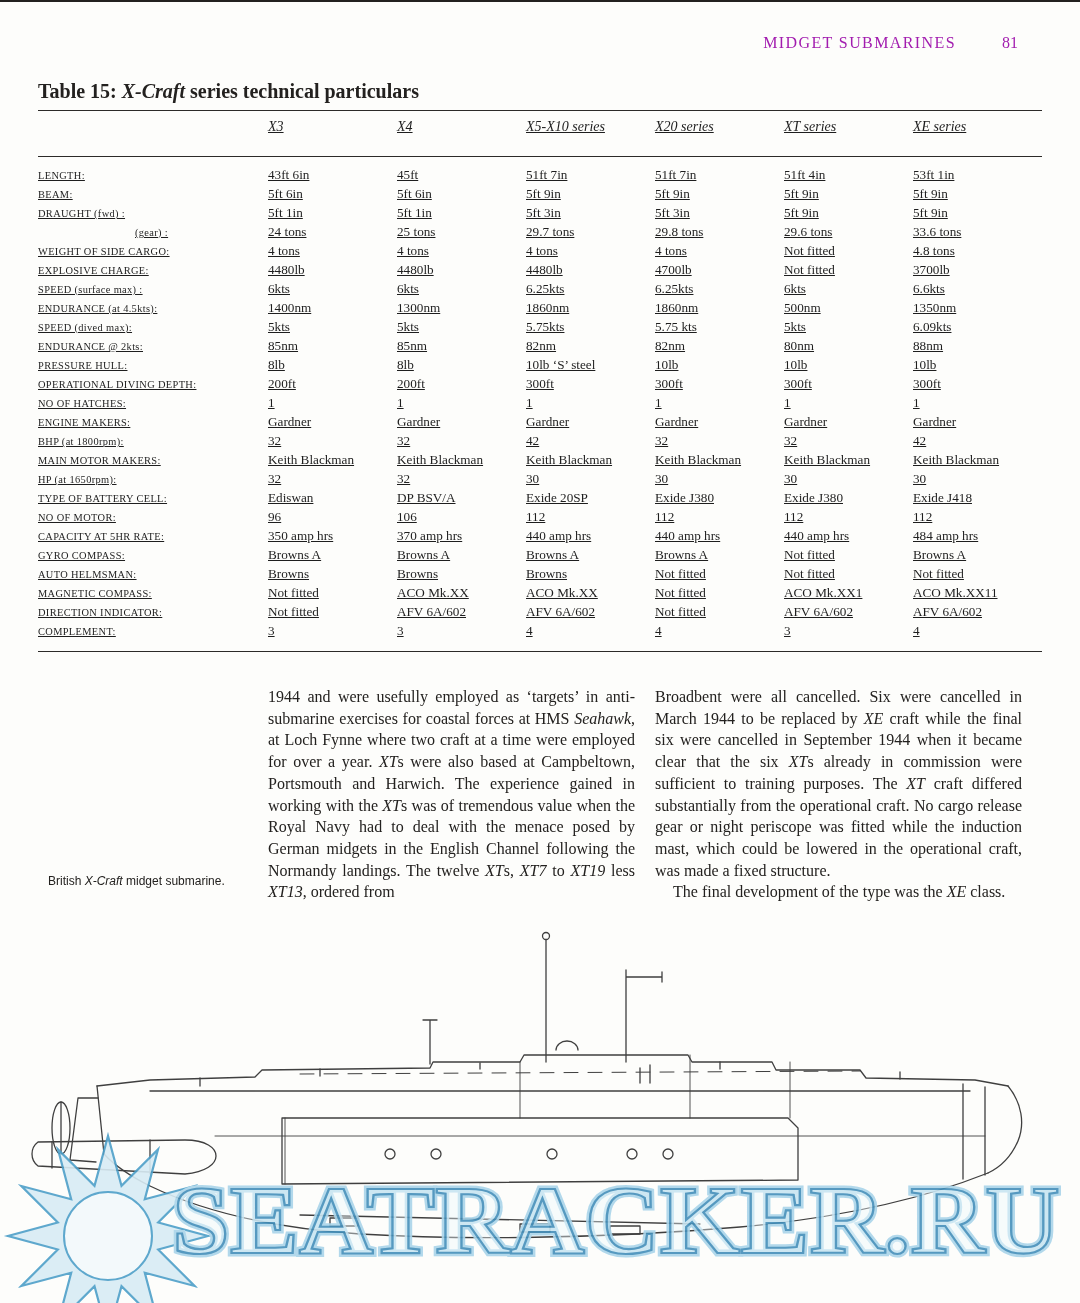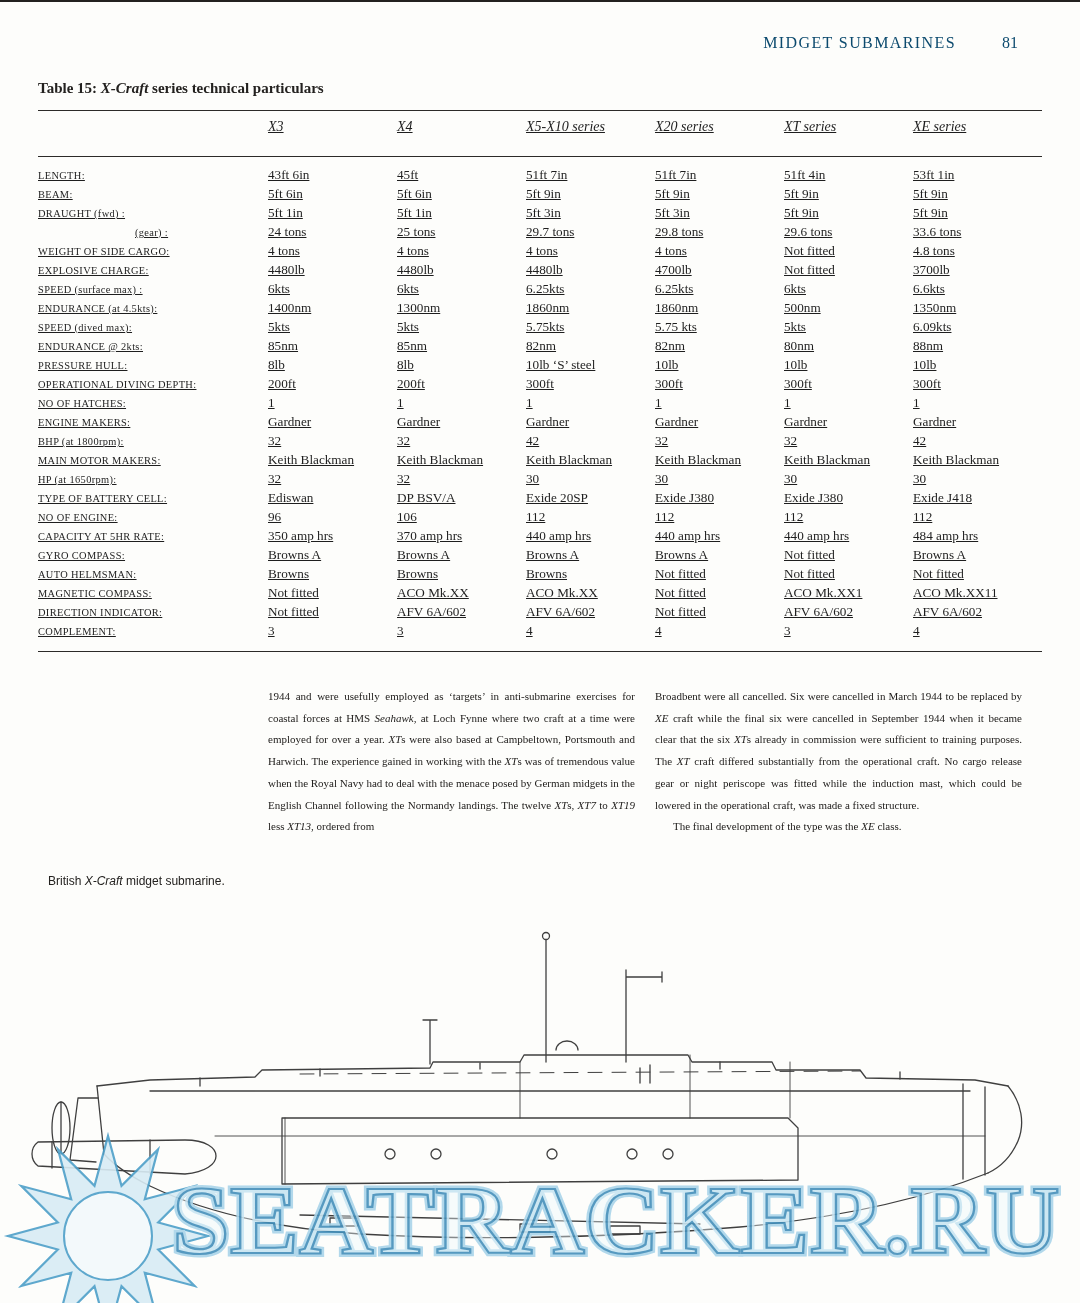--- a/index.html
+++ b/index.html
@@ -2,41 +2,41 @@
 <html><head>
 <meta charset="utf-8">
 <style>
   html,body{margin:0;padding:0;background:#ffffff;}
   .page{position:relative;width:1080px;height:1303px;background:#fdfdfb;color:#1e1e1e;
         font-family:"Liberation Serif",serif;overflow:hidden;}
   .scan-top{position:absolute;top:0;left:0;width:100%;height:2px;background:#23211f;}
 
   
   .running-head{position:absolute;top:34px;right:62px;display:flex;gap:46px;
-                font-size:16px;letter-spacing:1.4px;color:#0c4a6e;}
+                font-size:16px;letter-spacing:1.4px;color:#a21caf;}
   .running-head .pagenum{letter-spacing:0;}
 
   
-  .table-caption{position:absolute;top:80px;left:38px;font-size:15px;font-weight:bold;color:#23211f;}
+  .table-caption{position:absolute;top:80px;left:38px;font-size:20px;font-weight:bold;color:#23211f;}
   .table-caption i{font-weight:bold;}
 
   
   .spec-table{position:absolute;top:110px;left:38px;width:1004px;border-top:1.6px solid #2c2a28;}
   .thead{display:grid;grid-template-columns:230px repeat(6,1fr);padding:8px 0 21px;
          border-bottom:1.3px solid #2c2a28;font-style:italic;font-size:14px;text-decoration:underline;}
   .tbody{padding:9px 0 10px;border-bottom:1.6px solid #2c2a28;text-decoration:underline;}
   .trow{display:grid;grid-template-columns:230px repeat(6,1fr);align-items:baseline;line-height:18px;}
   .trow.spacer{}
   .tlabel{font-size:10.4px;letter-spacing:.35px;white-space:nowrap;}
   .tlabel.indent{padding-left:97px;}
   .tcell{font-size:13.2px;padding-right:8px;}
 
   
   .bodytext{position:absolute;top:686px;left:268px;width:754px;display:flex;gap:20px;
-            font-size:11px;line-height:21.7px;text-align:justify;color:#23211f;justify-content:flex-end;}
+            font-size:16px;line-height:21.7px;text-align:justify;color:#23211f;justify-content:flex-end;}
   .bodytext .col{width:369px;}
   .p2{text-indent:18px;}
 
   
   .fig-caption{position:absolute;top:874px;left:48px;width:218px;
                font-family:"Liberation Sans",sans-serif;font-size:12px;color:#23211f;}
 
   
   .figure{position:absolute;top:928px;left:0;width:928px;height:375px;margin:0;}
   .figure svg{position:absolute;top:0;left:0;}
@@ -222,21 +222,21 @@
         <div class="trow">
           <div class="tlabel">TYPE OF BATTERY CELL:</div>
           <div class="tcell">Ediswan</div>
           <div class="tcell">DP BSV/A</div>
           <div class="tcell">Exide 20SP</div>
           <div class="tcell">Exide J380</div>
           <div class="tcell">Exide J380</div>
           <div class="tcell">Exide J418</div>
         </div>
         <div class="trow">
-          <div class="tlabel">NO OF ENGINE:</div>
+          <div class="tlabel">NO OF MOTOR:</div>
           <div class="tcell">96</div>
           <div class="tcell">106</div>
           <div class="tcell">112</div>
           <div class="tcell">112</div>
           <div class="tcell">112</div>
           <div class="tcell">112</div>
         </div>
         <div class="trow">
           <div class="tlabel">CAPACITY AT 5HR RATE:</div>
           <div class="tcell">350 amp hrs</div>

